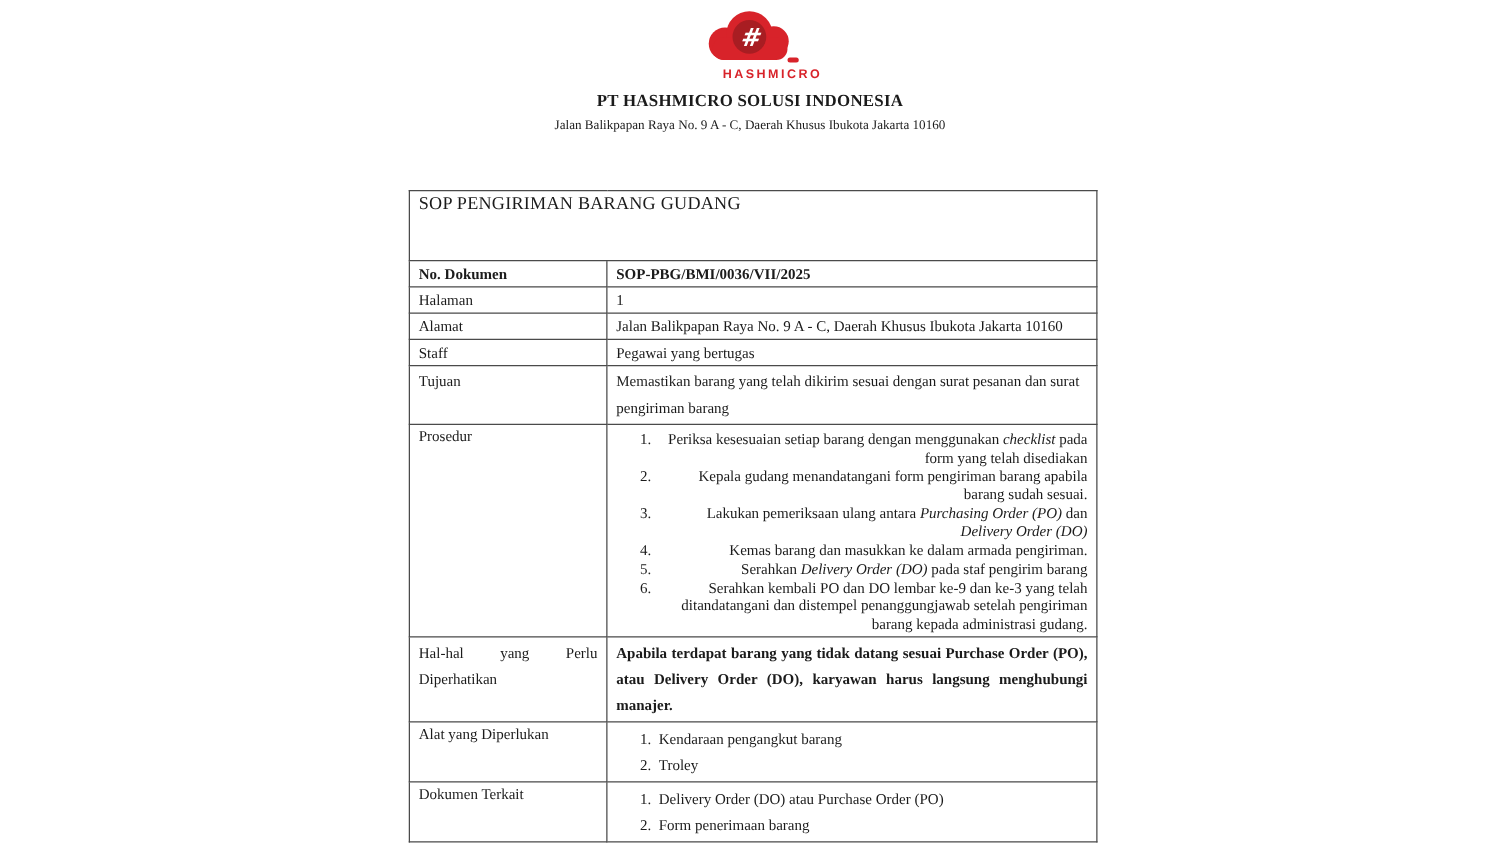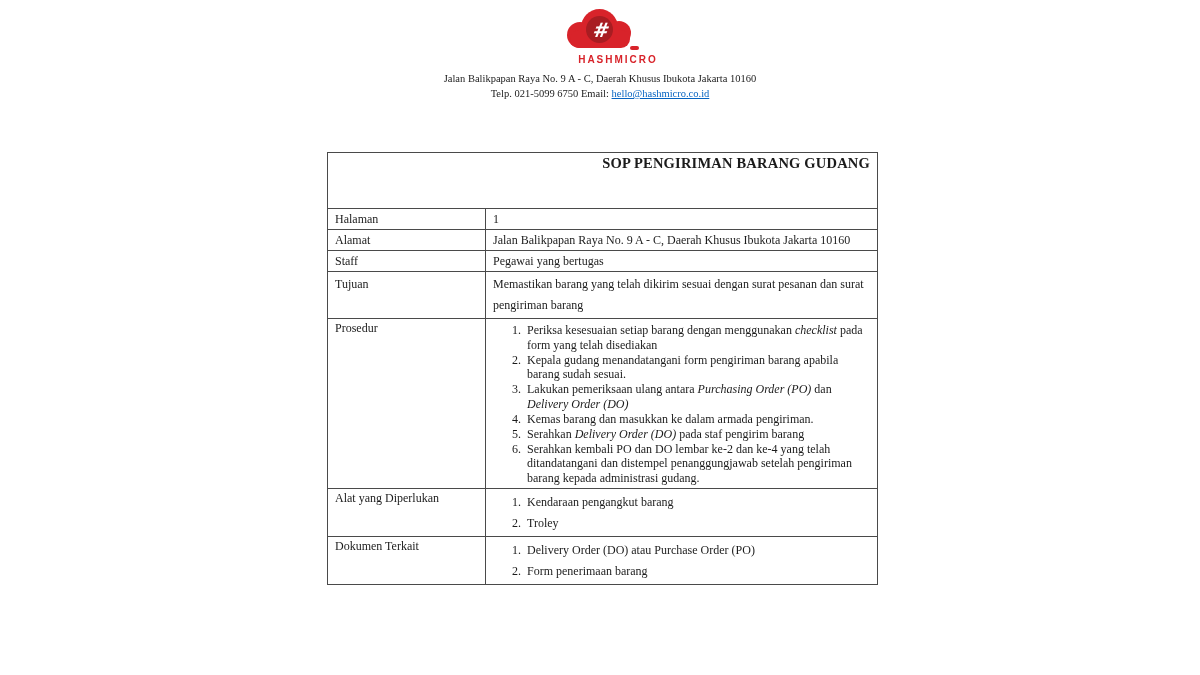--- a/index.html
+++ b/index.html
@@ -34,31 +34,31 @@
   .contact { margin-top:4px; font-size:10.5px; }
   .contact a { color:#0563C1; text-decoration:underline; }
   
   table.sop {
     position:absolute; top:152px; left:327px; width:550px;
     border-collapse:collapse; table-layout:fixed; font-size:12px;
   }
   table.sop td { border:1px solid #4a4a4a; vertical-align:top; padding:2px 7px; }
   col.c-label { width:158px; }
   col.c-value { width:392px; }
-  td.title-cell { height:56px; text-align:right; vertical-align:middle; font-weight:700; font-size:14.5px; letter-spacing:.2px; }
+  td.title-cell { height:56px; text-align:left; vertical-align:middle; font-weight:400; font-size:14.5px; letter-spacing:.2px; }
   tr.simple td { height:21px; line-height:16px; padding-top:2px; }
   tr.bold-row td { font-weight:700; }
   tr.tall td { line-height:21px; }
   tr.tujuan-row td { height:43px; }
   tr.prosedur-row td { height:167px; }
   tr.halhal-row td { height:63px; }
   tr.list-row td { height:42px;margin-top:24px; }
   .just-label { text-align:justify; line-height:21px; }
   .halhal-val { font-weight:700; text-align:justify; line-height:21px; }
-  ol.tight { margin:2px 0 0 0; padding-left:31px; line-height:14.5px; }
+  ol.tight { margin:2px 0 0 0; padding-left:31px; line-height:14.5px;text-align:right; }
   ol.tight li { padding-left:3px; margin-bottom:0.5px; }
   ol.roomy { margin:1px 0 0 0; padding-left:31px; line-height:21px; }
   ol.roomy li { padding-left:3px; }
 </style>
 </head>
 <body>
 
 <div class="page">
 
   <div class="header">
@@ -68,35 +68,39 @@
         <span class="puff p2"></span>
         <span class="puff p3"></span>
         <span class="base"></span>
         <span class="hash-disc">
           <span class="hash">#</span>
         </span>
         <span class="tail"></span>
       </div>
       <div class="logo-text">HASHMICRO</div>
     </div>
+    <div class="company">PT HASHMICRO SOLUSI INDONESIA</div>
     <div class="address">Jalan Balikpapan Raya No. 9 A - C, Daerah Khusus Ibukota Jakarta 10160</div>
-    <div class="contact"><span>Telp. 021-5099 6750 Email: </span><a href="#">hello@hashmicro.co.id</a></div>
   </div>
 
   <table class="sop">
     <colgroup>
         <col class="c-label">
         <col class="c-value">
       </colgroup>
 
     <tbody>
         <tr>
       <td class="title-cell" colspan="2">SOP PENGIRIMAN BARANG GUDANG</td>
     </tr>
 
+    <tr class="simple bold-row">
+      <td>No. Dokumen</td>
+      <td>SOP-PBG/BMI/0036/VII/2025</td>
+    </tr>
 
     <tr class="simple">
       <td>Halaman</td>
       <td>1</td>
     </tr>
 
 
     <tr class="simple">
       <td>Alamat</td>
       <td>Jalan Balikpapan Raya No. 9 A - C, Daerah Khusus Ibukota Jakarta 10160</td>
@@ -114,25 +118,29 @@
 
     <tr class="prosedur-row">
       <td>Prosedur</td>
       <td>
         <ol class="tight">
           <li><span>Periksa kesesuaian setiap barang dengan menggunakan </span><i>checklist</i><span> pada form yang telah disediakan</span></li>
           <li><span>Kepala gudang menandatangani form pengiriman barang apabila barang sudah sesuai.</span></li>
           <li><span>Lakukan pemeriksaan ulang antara </span><i>Purchasing Order (PO)</i><span> dan </span><i>Delivery Order (DO)</i></li>
           <li><span>Kemas barang dan masukkan ke dalam armada pengiriman.</span></li>
           <li><span>Serahkan </span><i>Delivery Order (DO)</i><span> pada staf pengirim barang</span></li>
-          <li><span>Serahkan kembali PO dan DO lembar ke-2 dan ke-4 yang telah ditandatangani dan distempel penanggungjawab setelah pengiriman barang kepada administrasi gudang.</span></li>
+          <li><span>Serahkan kembali PO dan DO lembar ke-9 dan ke-3 yang telah ditandatangani dan distempel penanggungjawab setelah pengiriman barang kepada administrasi gudang.</span></li>
         </ol>
       </td>
     </tr>
 
+    <tr class="halhal-row">
+      <td class="just-label">Hal-hal yang Perlu Diperhatikan</td>
+      <td class="halhal-val">Apabila terdapat barang yang tidak datang sesuai Purchase Order (PO), atau Delivery Order (DO), karyawan harus langsung menghubungi manajer.</td>
+    </tr>
 
     <tr class="list-row">
       <td>Alat yang Diperlukan</td>
       <td>
         <ol class="roomy">
           <li>Kendaraan pengangkut barang</li>
           <li>Troley</li>
         </ol>
       </td>
     </tr>

